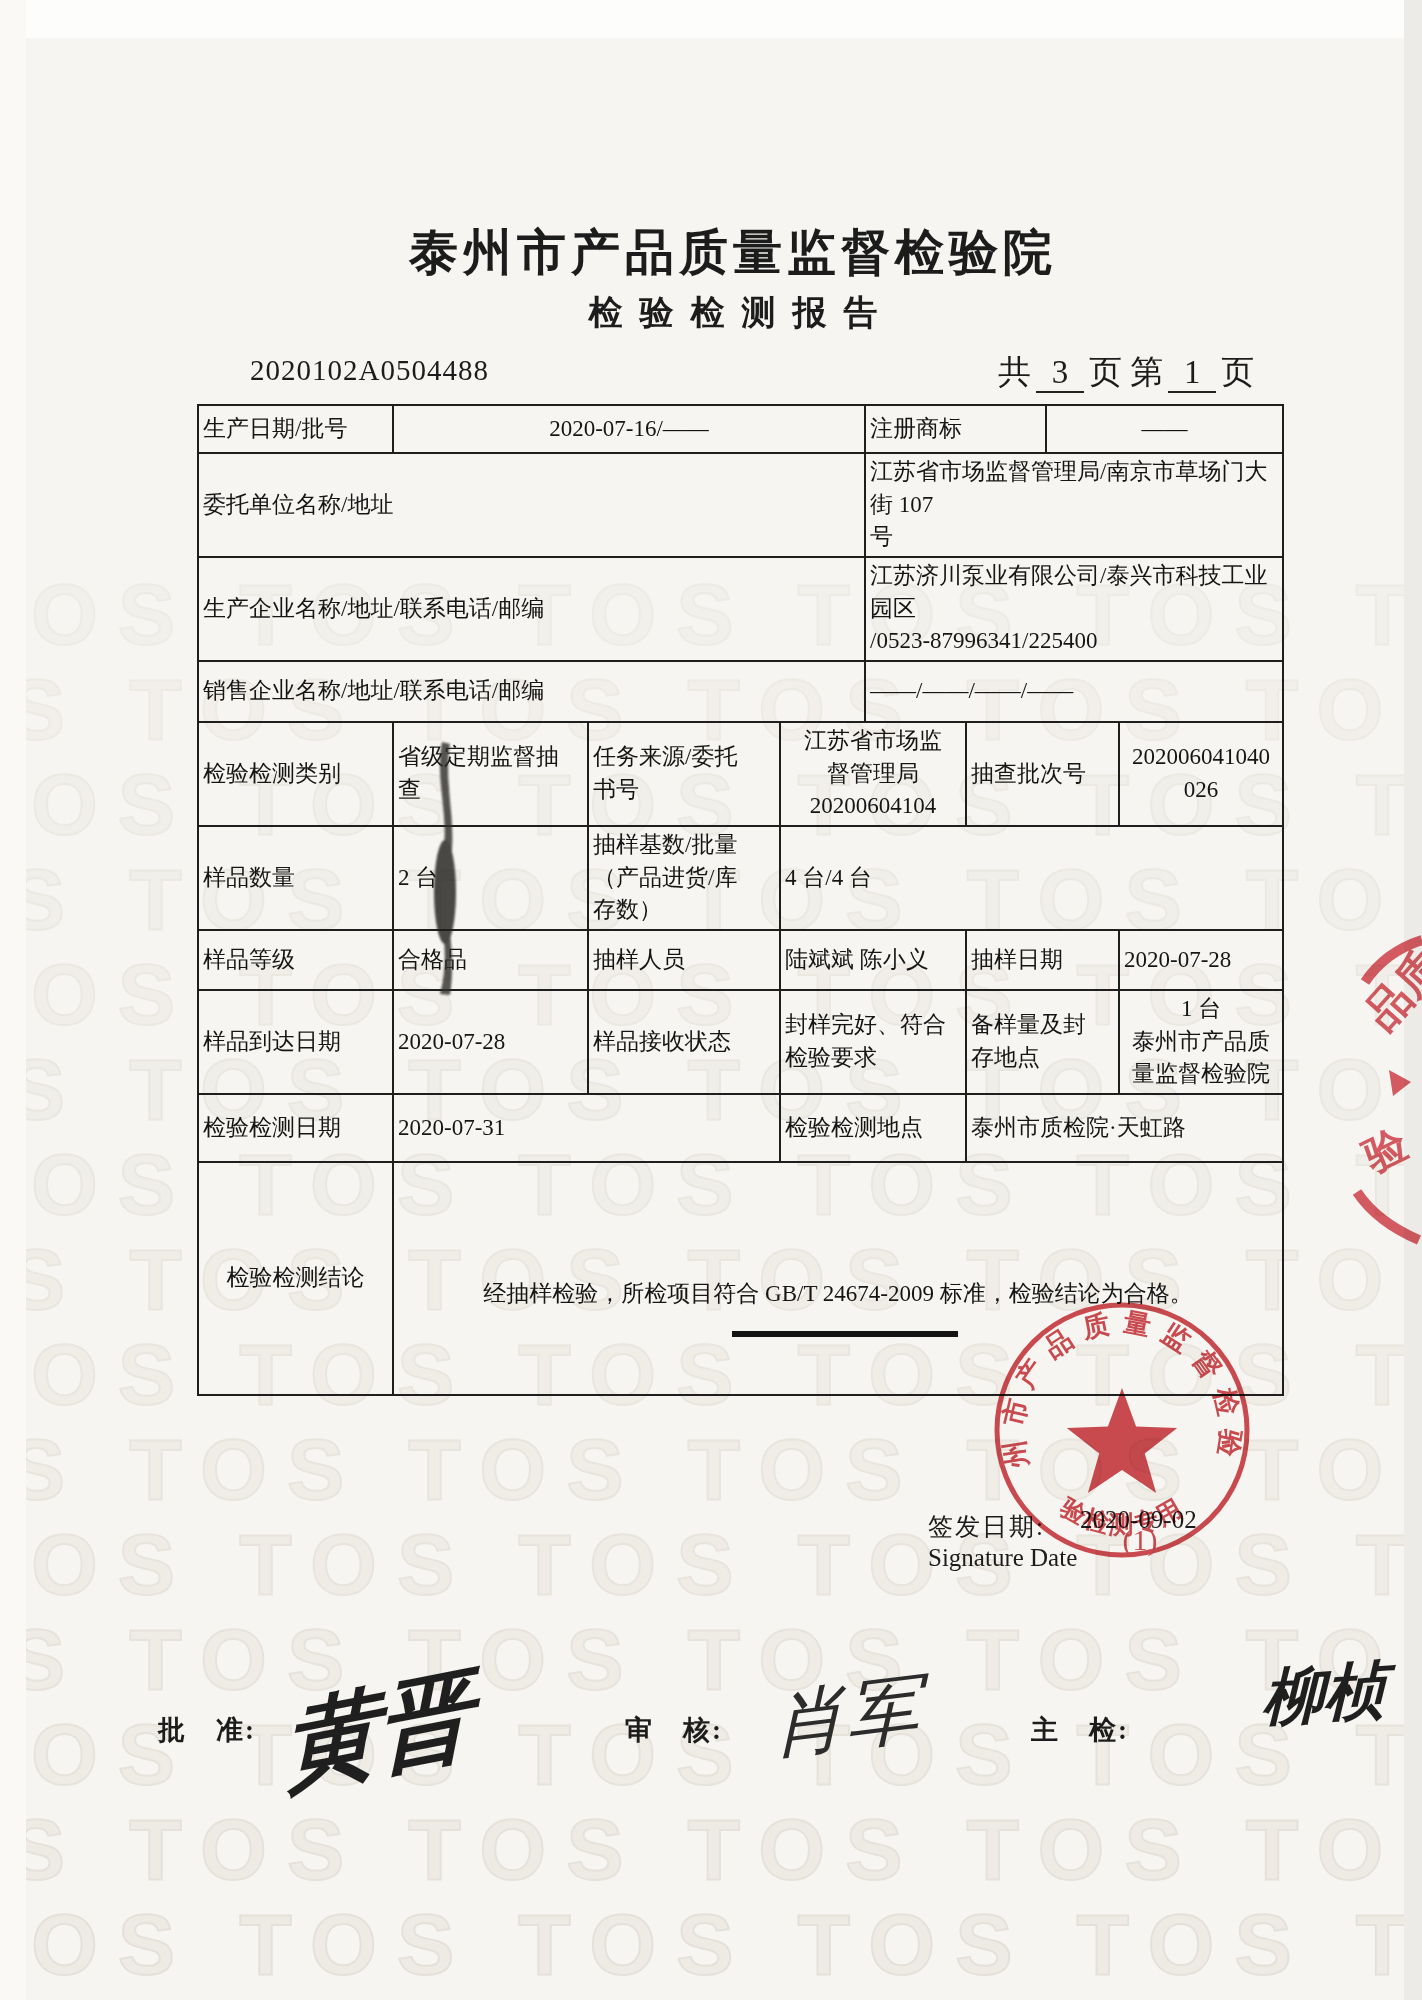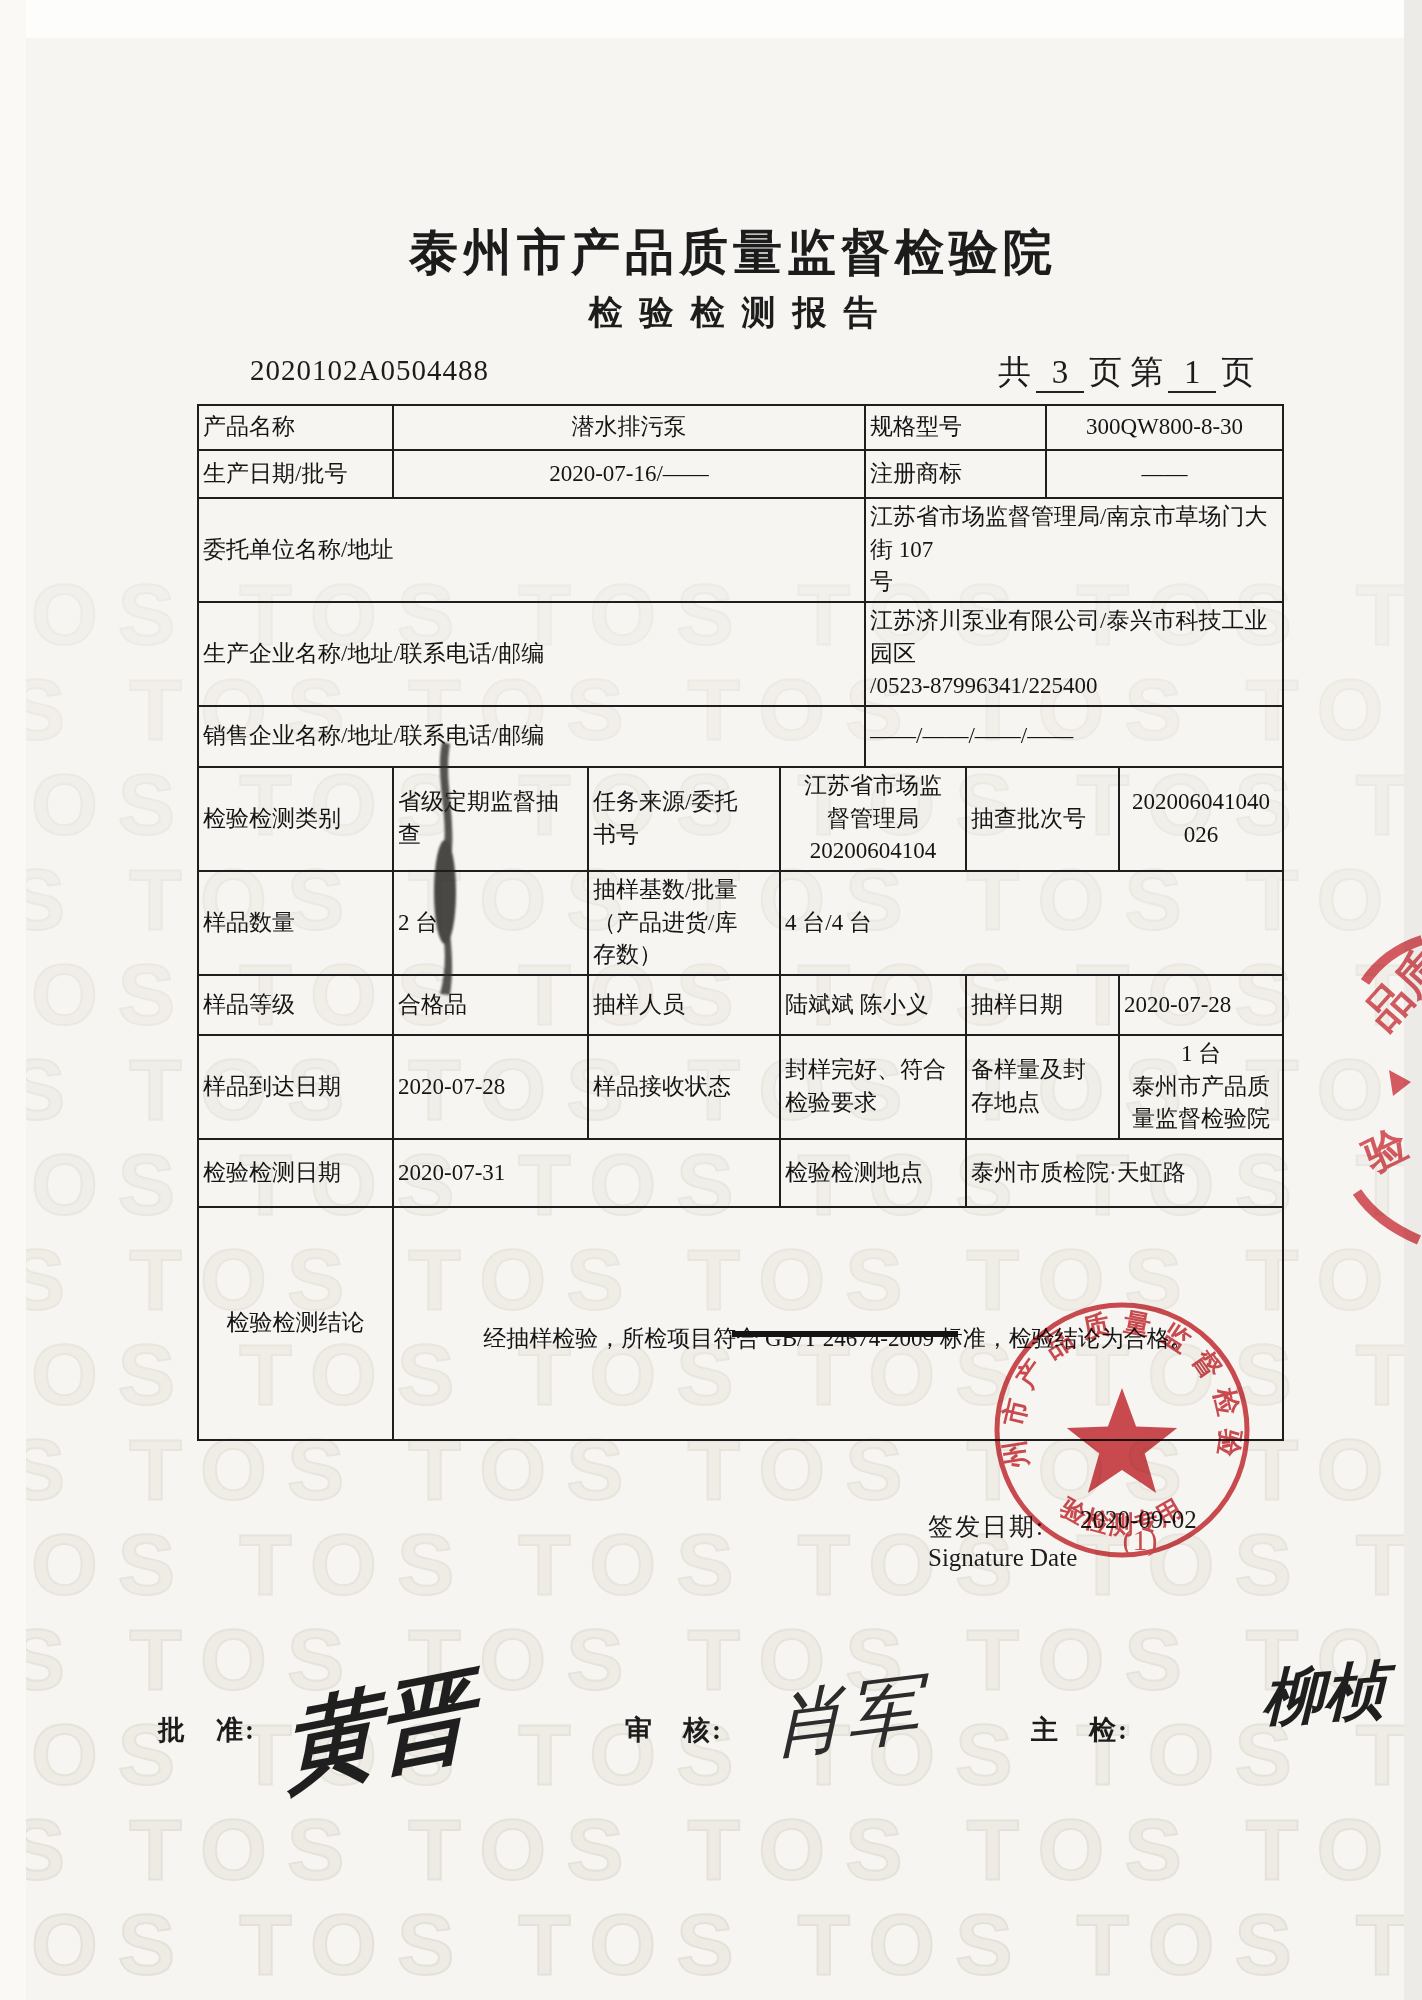--- a/index.html
+++ b/index.html
@@ -91,26 +91,20 @@
       <col style="width:195px">
         <col style="width:195px">
         <col style="width:192px">
         <col style="width:85px">
       <col style="width:101px">
         <col style="width:80px">
         <col style="width:73px">
         <col style="width:164px">
     </colgroup>
     <tbody>
-        <tr class="r1">
-      <td class="pl">产品名称</td>
-      <td class="ctr" colspan="3">潜水排污泵</td>
-      <td class="pl" colspan="2">规格型号</td>
-      <td class="ctr" colspan="2">300QW800-8-30</td>
-    </tr>
     <tr class="r2">
       <td class="pl">生产日期/批号</td>
       <td class="ctr" colspan="3">2020-07-16/——</td>
       <td class="pl" colspan="2">注册商标</td>
       <td class="ctr" colspan="2">——</td>
     </tr>
     <tr class="r3">
       <td class="pl" colspan="4">委托单位名称/地址</td>
       <td class="pl" colspan="4">江苏省市场监督管理局/南京市草场门大街 107
 号</td>

